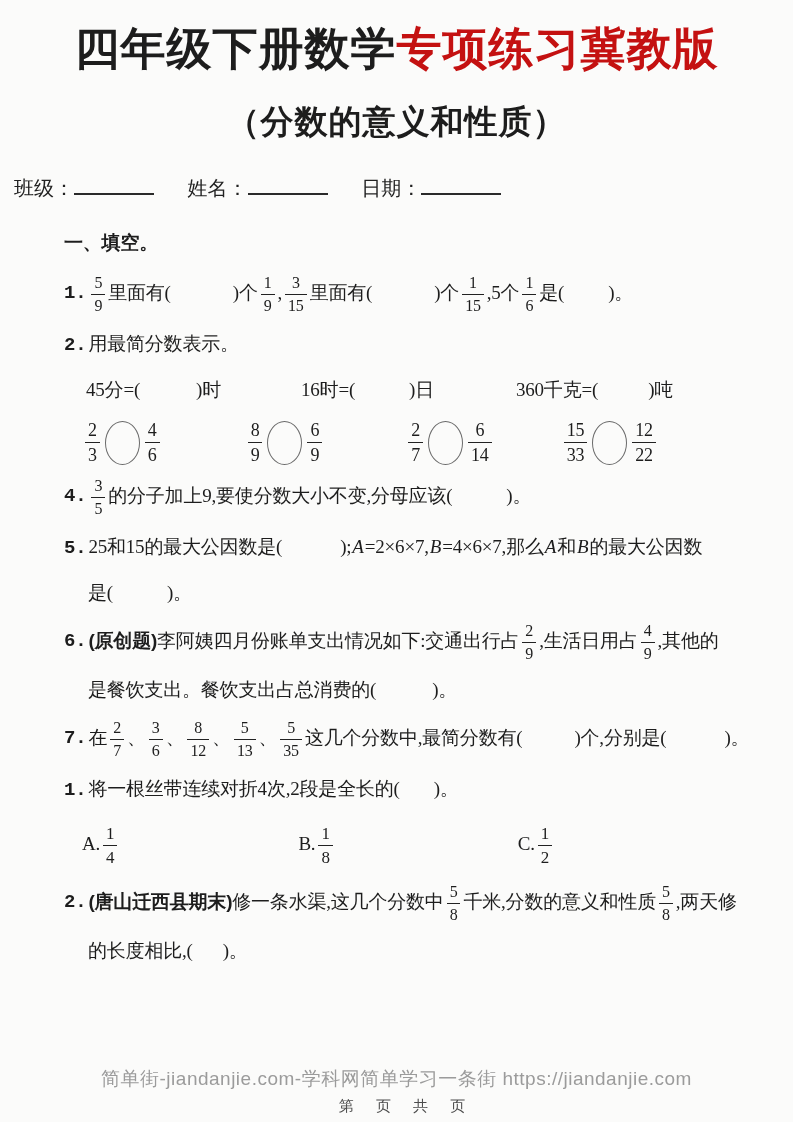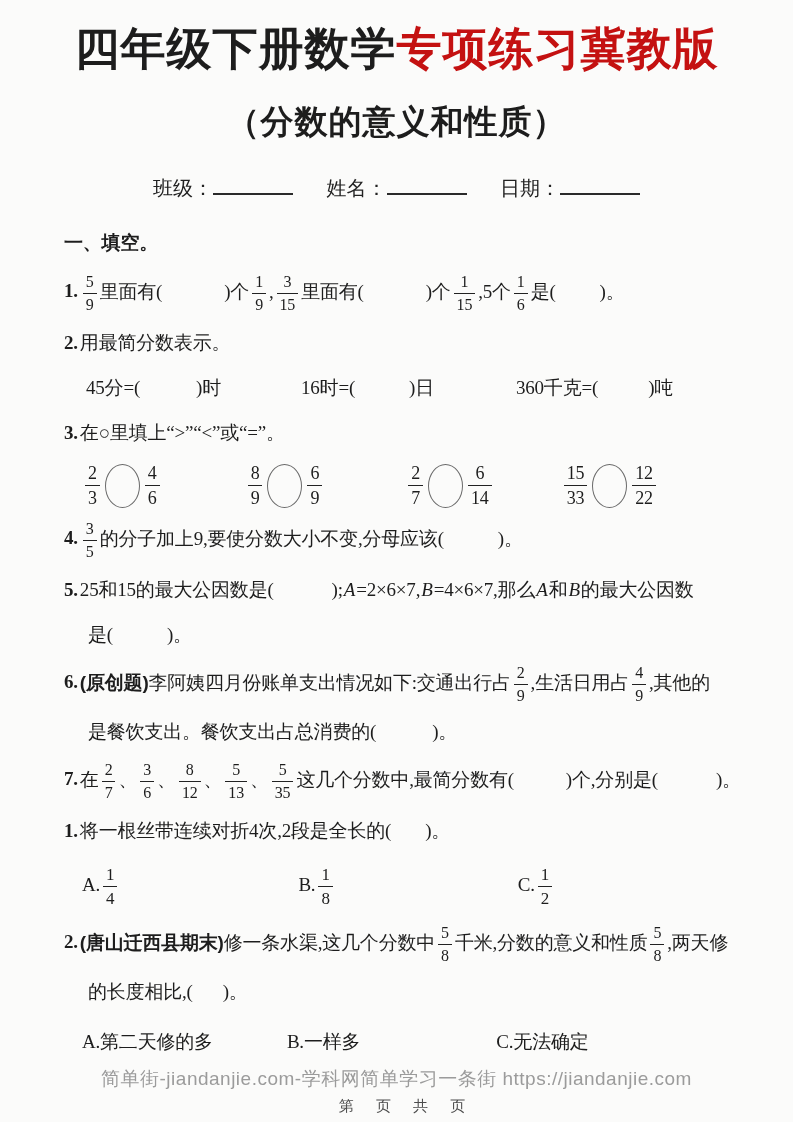--- a/index.html
+++ b/index.html
@@ -15,40 +15,40 @@
     font-family:"Liberation Sans","DejaVu Sans",sans-serif;
     font-weight:bold;font-size:45px;line-height:1.1;letter-spacing:1px;
   }
   .title .red{color:#c41111;}
   .subtitle{
     text-align:center;margin-top:26px;
     font-family:"Liberation Sans","DejaVu Sans",sans-serif;
     font-weight:bold;font-size:33px;letter-spacing:1px;
   }
   .info-row{
-    text-align:center;margin-top:30px;
+    text-align:left;margin-top:30px;
     font-family:"Liberation Sans","DejaVu Sans",sans-serif;
     font-size:20px;color:#222;
   }
   .info-row .fld{margin:0 14px;white-space:nowrap;}
   .blankline{
     display:inline-block;width:80px;height:15px;
     border-bottom:2px solid #2a2a2a;vertical-align:baseline;
   }
   
   .body{padding:0 50px 0 64px;margin-top:26px;font-size:19px;letter-spacing:-0.2px;}
   .line{white-space:nowrap;line-height:30px;margin:11px 0;}
   .line.sec{font-weight:bold;margin:24px 0 16px;}
   .line.q{margin:15px 0;}
   .line.qf{margin:13px 0;}
   .line.sub{padding-left:24px;margin-top:9px;}
   .line.conv{padding-left:22px;}
   .line.cmp{padding-left:18px;margin:16px 0 10px;}
   .line.opts{padding-left:18px;margin:20px 0 18px;}
-  .bseg{font-weight:bold;padding-right:2px;}
+  .bseg{font-weight:bold;padding-right:2px;font-family:Liberation Mono, monospace;}
   .hseg{font-family:"Liberation Sans","DejaVu Sans",sans-serif;font-weight:bold;}
   .iseg{font-style:italic;padding:0 1px;}
   .gap{display:inline-block;height:1px;}
   .frac{
     display:inline-flex;flex-direction:column;align-items:center;
     vertical-align:middle;margin:0 3px;line-height:1;font-size:16px;
   }
   .frac .n{padding:0 3px 3px;}
   .frac .d{border-top:1.5px solid #222;padding:3px 3px 0;}
   .cmp .frac{font-size:18px;}
@@ -100,21 +100,20 @@
           <span class="d">15</span>
         </span><span class="tseg">里面有(</span><span class="gap" style="width: 62px;"></span><span class="tseg">)个</span><span class="frac">
           <span class="n">1</span>
           <span class="d">15</span>
         </span><span class="tseg">,5个</span><span class="frac">
           <span class="n">1</span>
           <span class="d">6</span>
         </span><span class="tseg">是(</span><span class="gap" style="width: 44px;"></span><span class="tseg">)。</span></div>
       <div class="line q"><span class="bseg">2.</span><span class="tseg">用最简分数表示。</span></div>
       <div class="line conv"><span class="tseg">45分=(</span><span class="gap" style="width: 56px;"></span><span class="tseg">)时</span><span class="gap" style="width: 80px;"></span><span class="tseg">16时=(</span><span class="gap" style="width: 54px;"></span><span class="tseg">)日</span><span class="gap" style="width: 82px;"></span><span class="tseg">360千克=(</span><span class="gap" style="width: 50px;"></span><span class="tseg">)吨</span></div>
-      <div class="line q"><span class="bseg">3.</span><span class="tseg">在○里填上“&gt;”“&lt;”或“=”。</span></div>
       <div class="line cmp"><span class="frac">
           <span class="n">2</span>
           <span class="d">3</span>
         </span><span class="cmpcircle"></span><span class="frac">
           <span class="n">4</span>
           <span class="d">6</span>
         </span><span class="gap" style="width: 82px;"></span><span class="frac">
           <span class="n">8</span>
           <span class="d">9</span>
         </span><span class="cmpcircle"></span><span class="frac">
@@ -175,18 +174,17 @@
           <span class="d">2</span>
         </span></div>
       <div class="line qf"><span class="bseg">2.</span><span class="hseg">(唐山迁西县期末)</span><span class="tseg">修一条水渠,这几个分数中</span><span class="frac">
           <span class="n">5</span>
           <span class="d">8</span>
         </span><span class="tseg">千米,分数的意义和性质</span><span class="frac">
           <span class="n">5</span>
           <span class="d">8</span>
         </span><span class="tseg">,两天修</span></div>
       <div class="line q sub"><span class="tseg">的长度相比,(</span><span class="gap" style="width: 30px;"></span><span class="tseg">)。</span></div>
-      <div class="line opts"><span class="tseg">A.第二天修的多</span><span class="gap" style="width: 74px;"></span><span class="tseg">B.一样多</span><span class="gap" style="width: 136px;"></span><span class="tseg">C.无法确定</span></div>
     </div>
 
   <div class="footer-site">简单街-jiandanjie.com-学科网简单学习一条街 https://jiandanjie.com</div>
   <div class="footer-page">第 页 共 页</div>
 </div>
 
 </body></html>

